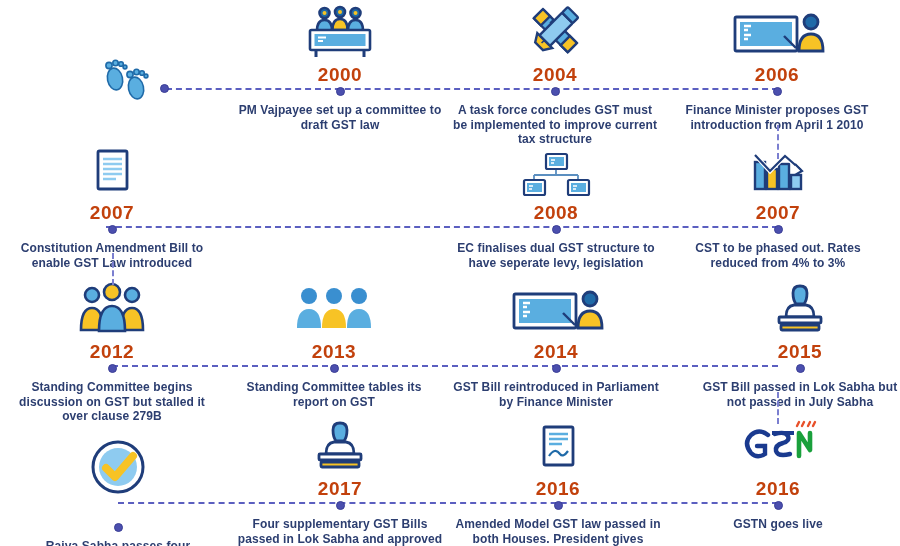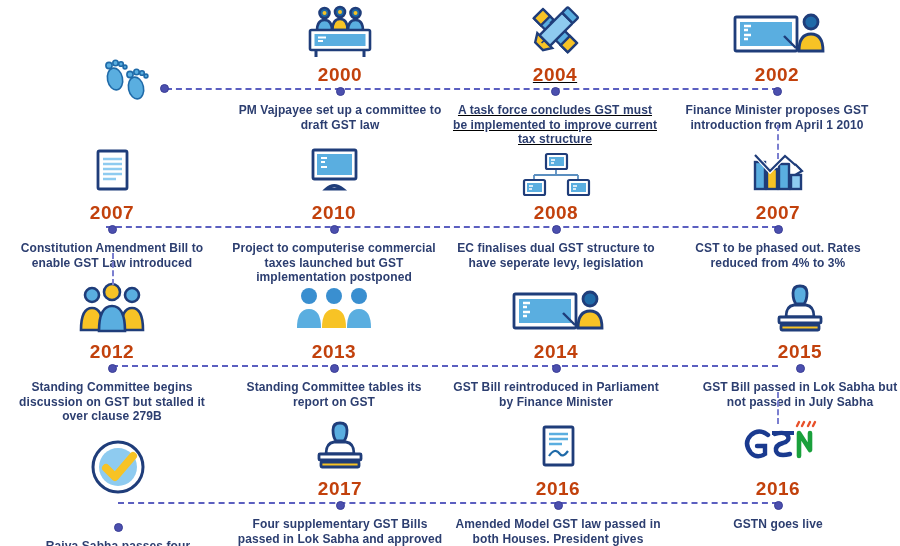--- a/index.html
+++ b/index.html
@@ -125,21 +125,21 @@
             <path d="M13 33.5 h8 M13 37 h5" stroke="#ffffff" stroke-width="2.2"></path>
             <path d="M11 46 v7 M59 46 v7" stroke-width="3"></path>
           </g>
         </svg>
       </div>
       <div class="year">2000</div>
       <div class="dot"></div>
       <div class="desc">PM Vajpayee set up a committee to draft GST law</div>
     </div>
 
-    <div class="node" style="left:443px;text-decoration:underline;">
+    <div class="node" style="left:443px;">
       <div class="icon-wrap">
         <svg class="ic" width="70" height="58" viewBox="0 0 70 58">
           <g stroke="#1f3d7a" stroke-width="2.4">
             <g transform="rotate(45 35 27)">
               <rect x="11" y="20" width="48" height="13" rx="1" fill="#5aaee0"></rect>
               <rect x="11" y="20" width="10" height="13" fill="#f7c325"></rect>
               <rect x="49" y="20" width="10" height="13" fill="#f7c325"></rect>
               <path d="M26 20 v5 M31 20 v5 M36 20 v5 M41 20 v5" stroke-width="1.8"></path>
             </g>
             <g transform="rotate(-45 35 27)">
@@ -162,21 +162,21 @@
           <g stroke="#1f3d7a" stroke-width="2.8" fill="none">
             <rect x="8" y="13" width="62" height="34" rx="1.5" fill="#ffffff"></rect>
             <rect x="13" y="18" width="52" height="24" fill="#5aaee0" stroke="none"></rect>
             <path d="M17 22 h7 M17 26 h4 M17 31 h7 M17 35 h4" stroke="#ffffff" stroke-width="2.4"></path>
             <path d="M57 32 l12 12" stroke-width="2.4"></path>
             <circle cx="84" cy="18" r="7" fill="#1f6aa8" stroke="#1f3d7a"></circle>
             <path d="M72 47 q0 -17 12 -17 q12 0 12 17 z" fill="#f7c325"></path>
           </g>
         </svg>
       </div>
-      <div class="year">2002</div>
+      <div class="year">2006</div>
       <div class="dot"></div>
       <div class="desc">Finance Minister proposes GST introduction from April 1 2010</div>
     </div>
   </div>
 
   <div class="vconn" style="left:777px; top:125px; height:34px;"></div>
 
   <div class="row r1">
     <div class="rail" style="left:106px; width:672px;"></div>
 
@@ -187,35 +187,20 @@
             <rect x="14" y="9" width="29" height="38" rx="1.5" fill="#ffffff"></rect>
             <path d="M19 17 h19 M19 22 h19 M19 27 h19 M19 32 h19 M19 37 h13" stroke="#8ecbf0" stroke-width="2.4"></path>
           </g>
         </svg>
       </div>
       <div class="year">2007</div>
       <div class="dot"></div>
       <div class="desc">Constitution Amendment Bill to enable GST Law introduced</div>
     </div>
 
-    <div class="node" style="left:222px;">
-      <div class="icon-wrap">
-        <svg class="ic" width="62" height="58" viewBox="0 0 62 58">
-          <g stroke="#1f3d7a" stroke-width="2.8" fill="none">
-            <rect x="10" y="8" width="43" height="29" rx="1.5" fill="#ffffff"></rect>
-            <rect x="14" y="12" width="35" height="21" fill="#5aaee0" stroke="none"></rect>
-            <path d="M18 16 h6 M18 20 h4 M18 25 h6" stroke="#ffffff" stroke-width="2.2"></path>
-            <path d="M23 47 q8 -7 17 0 z" fill="#ffffff"></path>
-          </g>
-        </svg>
-      </div>
-      <div class="year">2010</div>
-      <div class="dot"></div>
-      <div class="desc">Project to computerise commercial taxes launched but GST implementation postponed</div>
-    </div>
 
     <div class="node" style="left:444px;">
       <div class="icon-wrap">
         <svg class="ic" width="72" height="58" viewBox="0 0 72 58">
           <g stroke="#5b8fc0" stroke-width="1.8" fill="none">
             <path d="M36 27 v6 M14 33 h44 M14 33 v6 M58 33 v6"></path>
           </g>
           <g stroke="#1f3d7a" stroke-width="2.2" fill="#ffffff">
             <rect x="26" y="12" width="21" height="15" rx="1.5"></rect>
             <rect x="4" y="38" width="21" height="15" rx="1.5"></rect>

